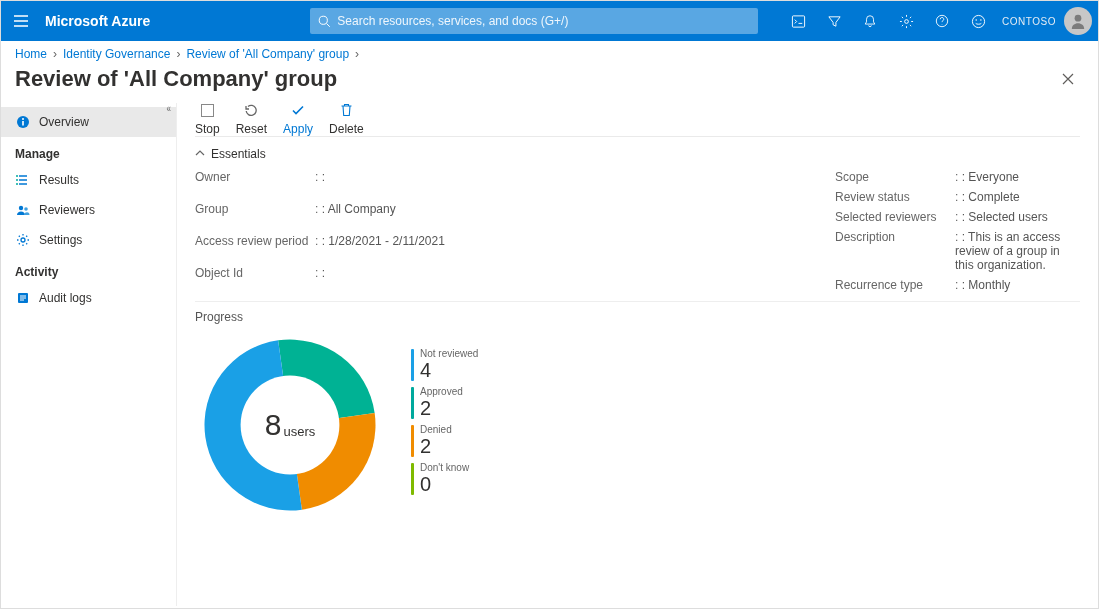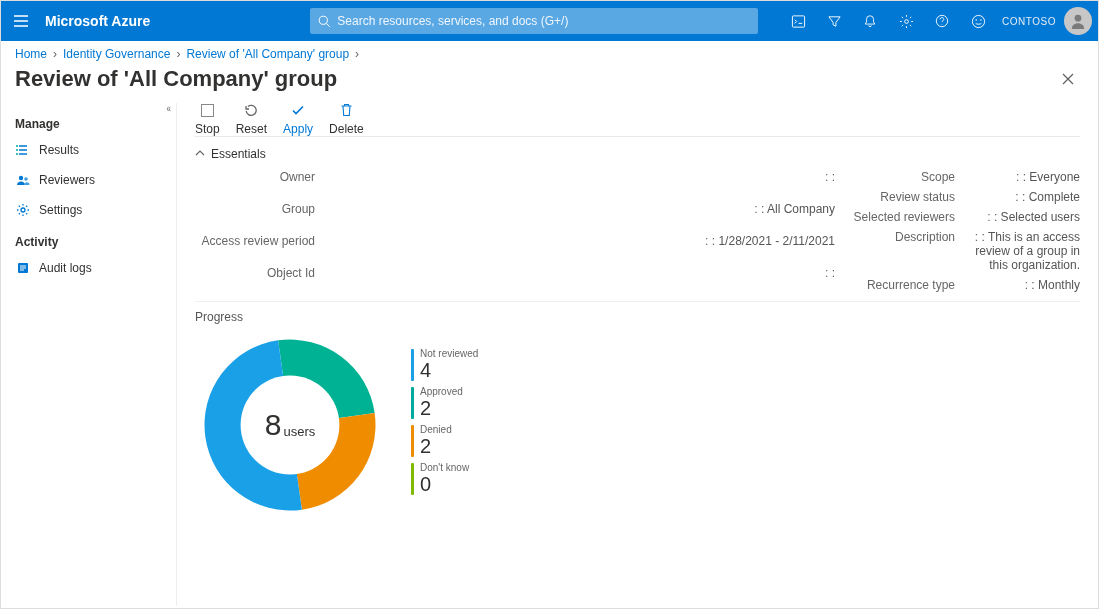--- a/index.html
+++ b/index.html
@@ -45,21 +45,21 @@
   .main { flex:1; padding:0 18px 0 18px; overflow:auto;}
   .toolbar { height:34px; display:flex; align-items:center; gap:16px; border-bottom:1px solid #eaeaea; margin-bottom:6px;}
   .tool { display:flex; align-items:center; gap:5px; cursor:pointer; color:#323130; font-size:12px;flex-direction:column;}
   .tool .box { width:13px; height:13px; border:1px solid #888; }
   .tool.apply { color:#0078d4;}
   .tool.apply svg { stroke:#0078d4;}
   .tool svg { flex:none;}
   
   .essentials { padding-top:4px;}
   .ess-head { display:flex; align-items:center; gap:6px; font-size:12px; color:#323130; cursor:pointer; margin-bottom:6px;}
-  .ess-grid { display:flex;text-align:right; }
+  .ess-grid { display:flex; }
   .ess-col { display:grid; grid-template-columns:120px 520px; }
   .ess-col.right { grid-template-columns:120px 1fr;}
   .ess-cell { padding:3px 0; font-size:12px; color:#555;}
   .ess-label { color:#666;}
   .ess-colon::before { content:": "; color:#666;}
   .ess-divider { border-top:1px solid #eee; margin:6px 0 8px 0;}
   
   .progress { margin-top:2px;}
   .progress h3 { font-size:12px; font-weight:400; color:#555; margin-bottom:6px;}
   .prog-row { display:flex; align-items:center; }
@@ -159,20 +159,30 @@
     <svg width="14" height="14" viewBox="0 0 14 14">
         <path d="M2 2l10 10M12 2L2 12" stroke="#605e5c" stroke-width="1.2"></path>
       </svg>
   </div>
 </div>
 
 <div class="body-row">
 
   <div class="sidebar">
     <div class="collapse-caret">«</div>
+    <div class="nav-item active">
+      <span class="ico">
+          <svg width="14" height="14" viewBox="0 0 14 14">
+            <circle cx="7" cy="7" r="6" fill="#0078d4"></circle>
+            <rect x="6.2" y="6" width="1.6" height="4.5" fill="#fff"></rect>
+            <circle cx="7" cy="4" r="1" fill="#fff"></circle>
+          </svg>
+        </span>
+      <span>Overview</span>
+    </div>
     <div class="nav-section">Manage</div>
     <div class="nav-item">
       <span class="ico">
           <svg width="14" height="14" viewBox="0 0 14 14">
             <path d="M3 3h8M3 7h8M3 11h8" stroke="#0078d4" stroke-width="1.5"></path>
             <circle cx="1" cy="3" r="1" fill="#00a99d"></circle>
             <circle cx="1" cy="7" r="1" fill="#00a99d"></circle>
             <circle cx="1" cy="11" r="1" fill="#00a99d"></circle>
           </svg>
         </span>

